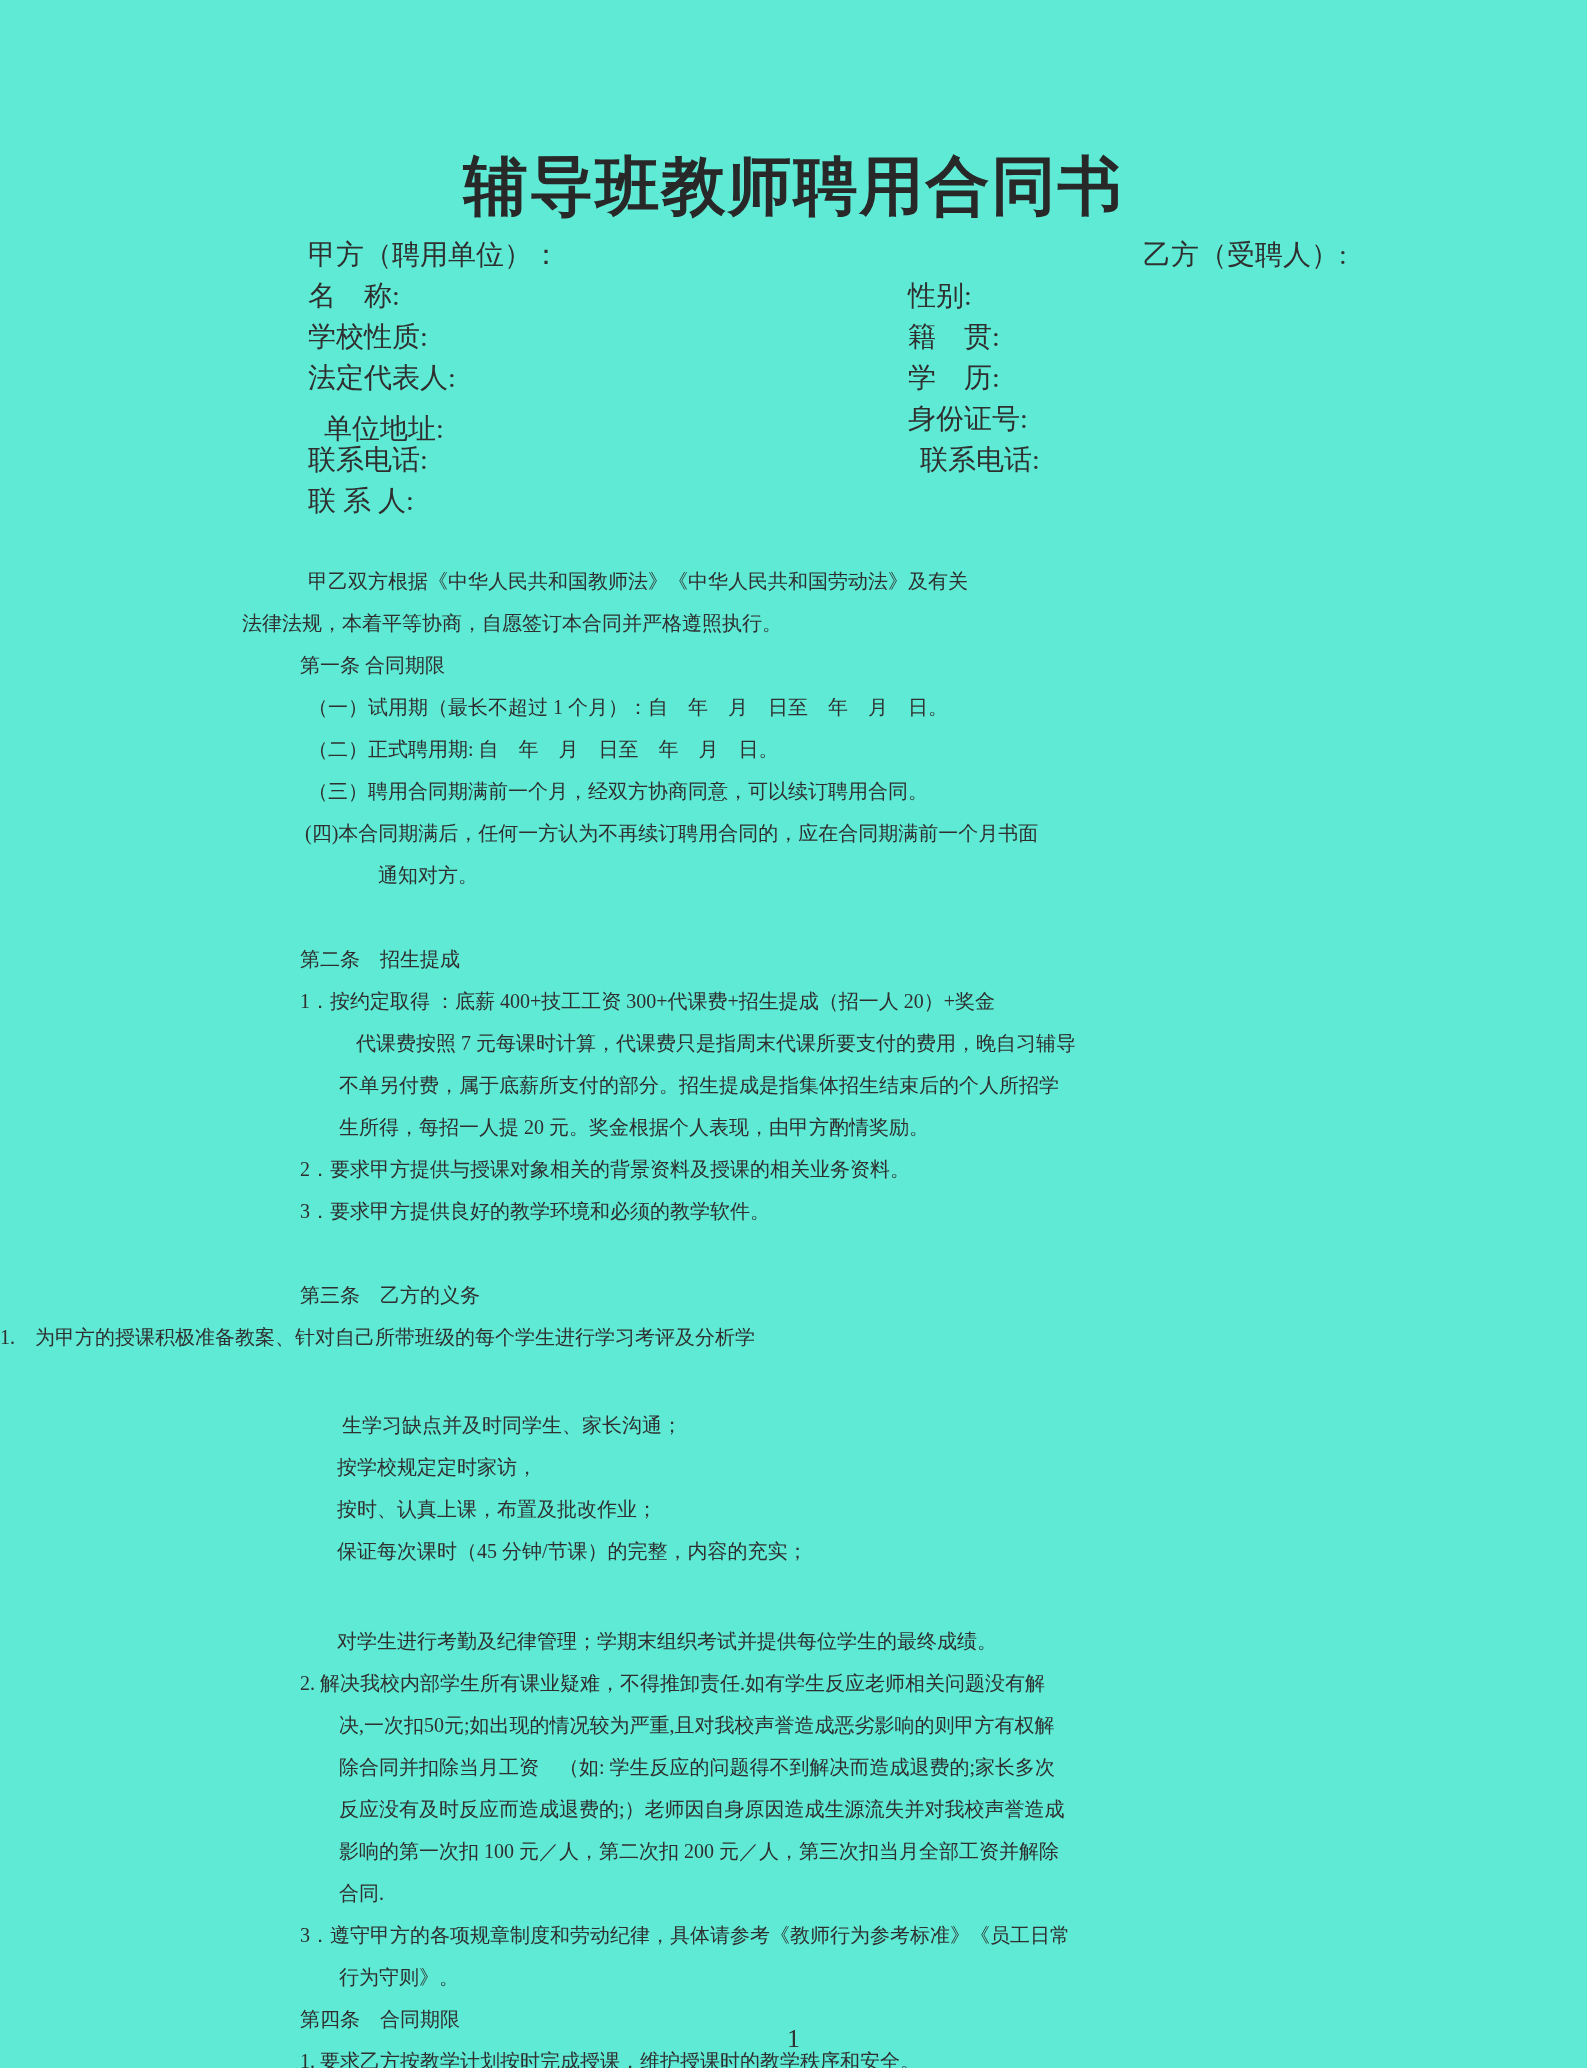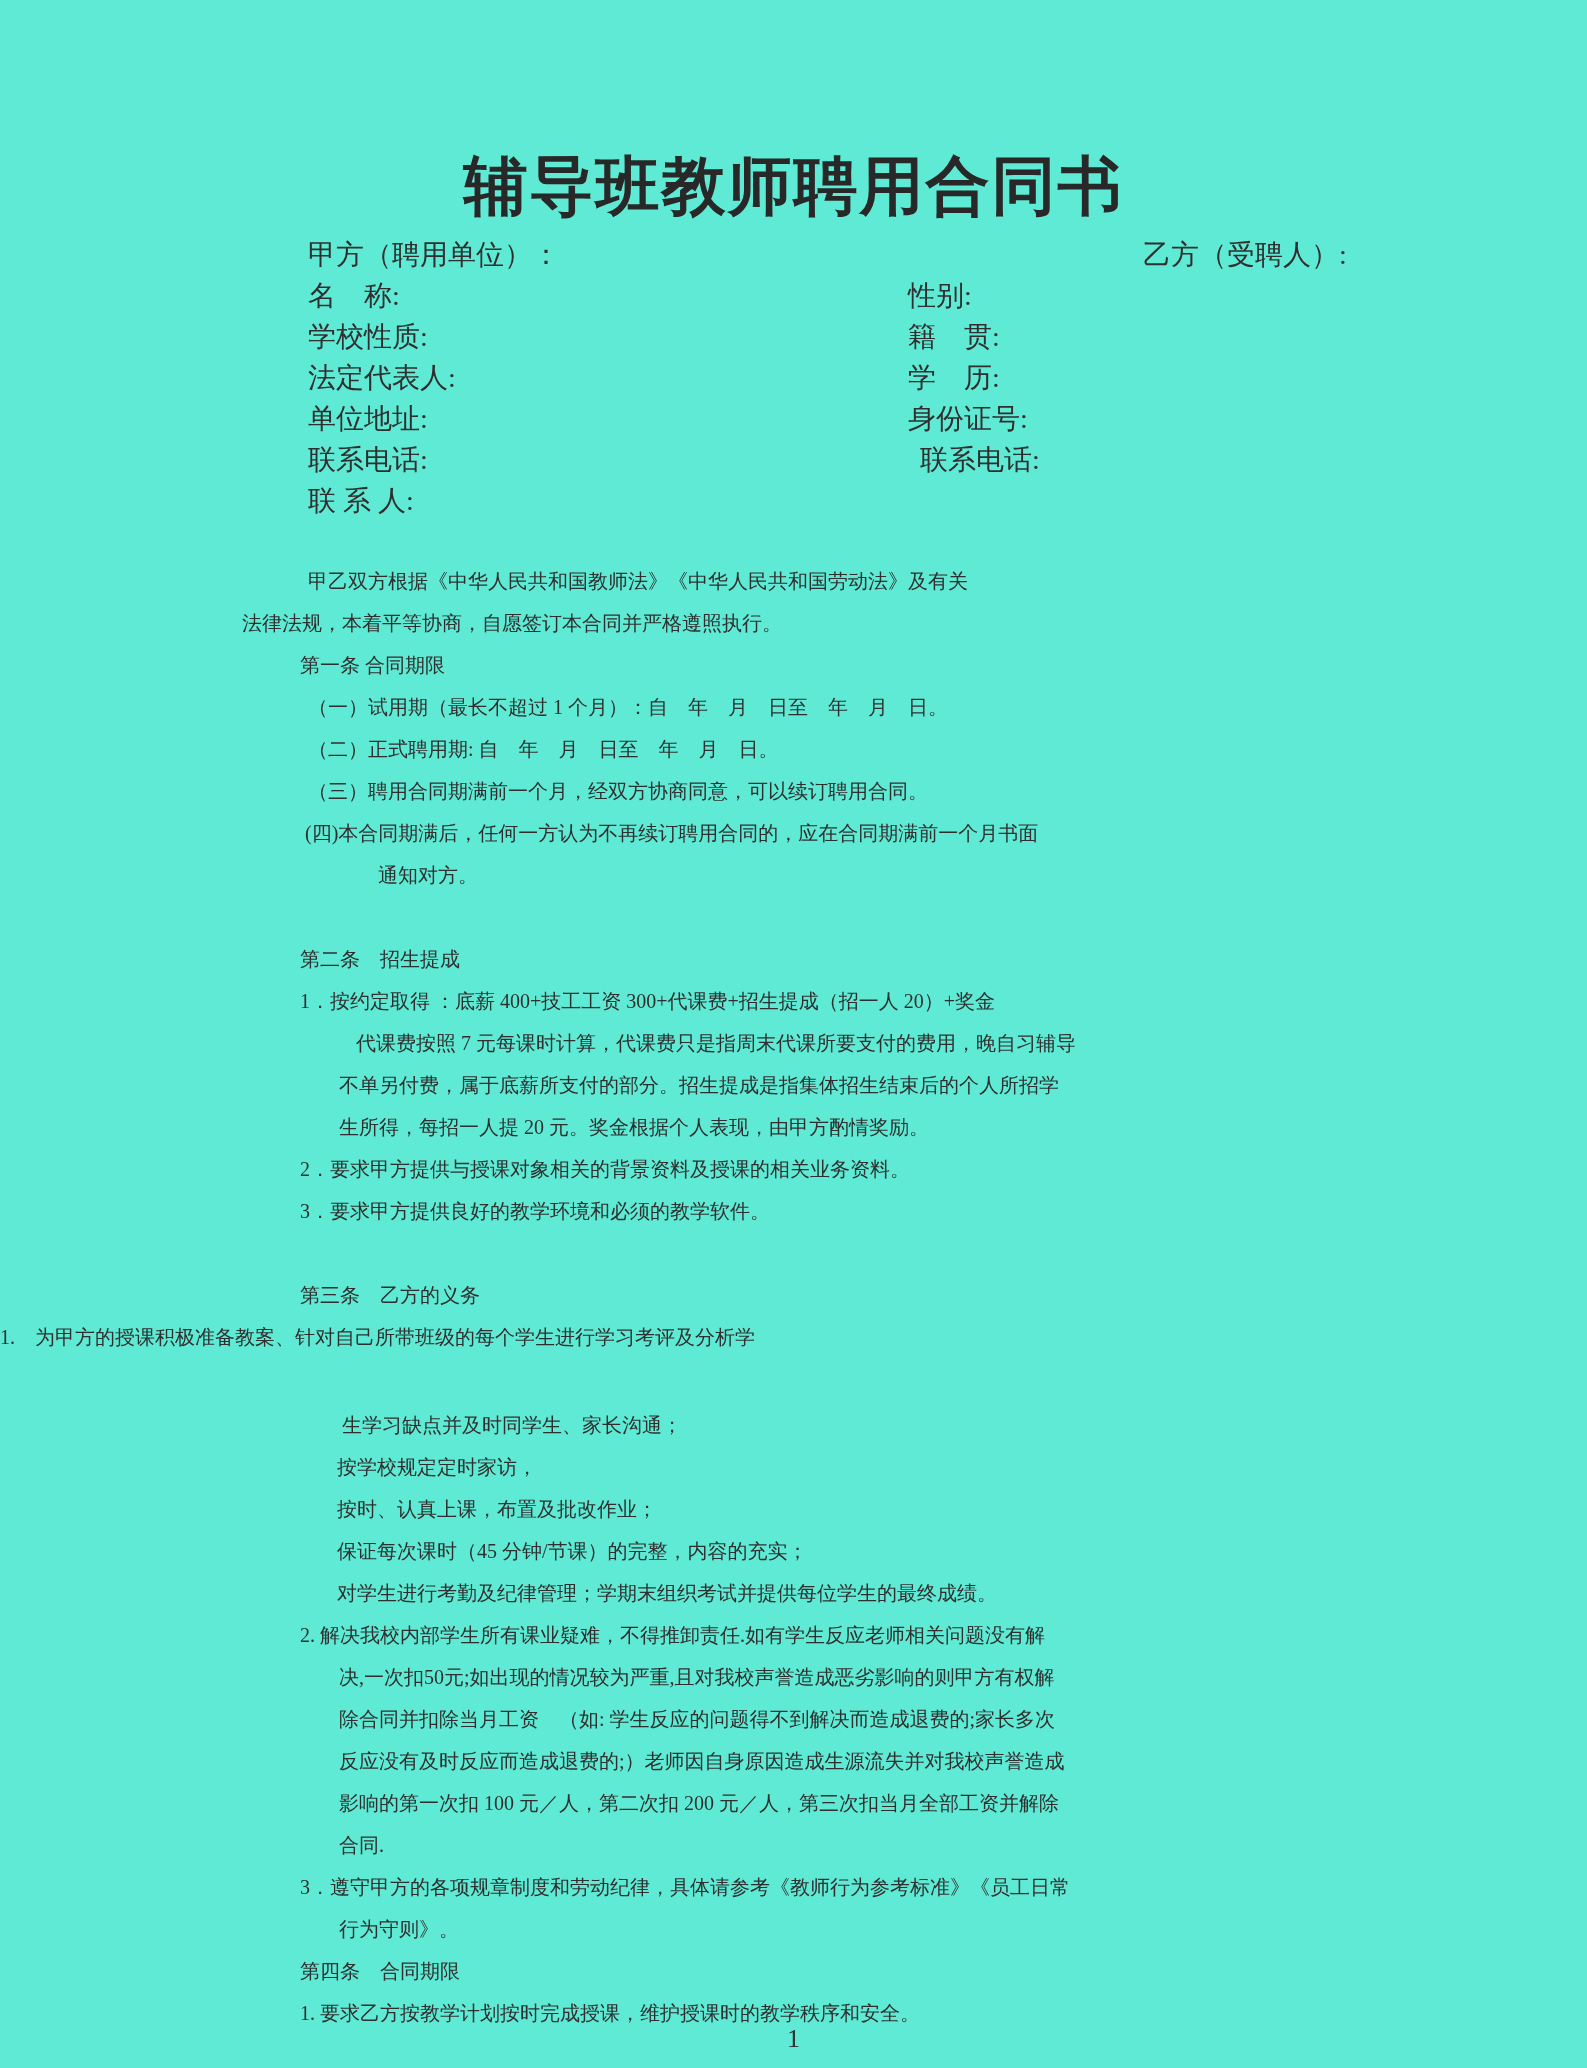--- a/index.html
+++ b/index.html
@@ -87,21 +87,21 @@
       </div>
       <div class="party-row">
         <span class="party-label" style="left: 308px;">学校性质:</span>
         <span class="party-label" style="left: 908px;">籍　贯:</span>
       </div>
       <div class="party-row">
         <span class="party-label" style="left: 308px;">法定代表人:</span>
         <span class="party-label" style="left: 908px;">学　历:</span>
       </div>
       <div class="party-row">
-        <span class="party-label" style="left: 308px;">单位地址:</span>
+        <span class="party-label" style="left: 324px; margin-top: 10px;">单位地址:</span>
         <span class="party-label" style="left: 908px;">身份证号:</span>
       </div>
       <div class="party-row">
         <span class="party-label" style="left: 308px;">联系电话:</span>
         <span class="party-label" style="left: 920px;">联系电话:</span>
       </div>
       <div class="party-row">
         <span class="party-label" style="left: 308px;">联 系 人:</span>
       </div>
     </div>
@@ -123,21 +123,21 @@
       <div class="contract-line" style="padding-left: 339px;">生所得，每招一人提 20 元。奖金根据个人表现，由甲方酌情奖励。</div>
       <div class="contract-line" style="padding-left: 300px;">2．要求甲方提供与授课对象相关的背景资料及授课的相关业务资料。</div>
       <div class="contract-line" style="padding-left: 300px;">3．要求甲方提供良好的教学环境和必须的教学软件。</div>
       <div class="contract-line" style="padding-left: 300px;"></div>
       <div class="contract-line" style="padding-left: 300px;">第三条　乙方的义务</div>
       <div class="contract-line" style="">1.　为甲方的授课积极准备教案、针对自己所带班级的每个学生进行学习考评及分析学</div>
       <div class="contract-line" style="padding-left: 342px; margin-top: 46px;">生学习缺点并及时同学生、家长沟通；</div>
       <div class="contract-line" style="padding-left: 337px;">按学校规定定时家访，</div>
       <div class="contract-line" style="padding-left: 337px;">按时、认真上课，布置及批改作业；</div>
       <div class="contract-line" style="padding-left: 337px;">保证每次课时（45 分钟/节课）的完整，内容的充实；</div>
-      <div class="contract-line" style="padding-left: 337px;">对学生进行考勤及纪律管理；学期末组织考试并提供每位学生的最终成绩。</div>
+      <div class="contract-line" style="padding-left: 337px; margin-top: 48px;">对学生进行考勤及纪律管理；学期末组织考试并提供每位学生的最终成绩。</div>
       <div class="contract-line" style="padding-left: 300px;">2. 解决我校内部学生所有课业疑难，不得推卸责任.如有学生反应老师相关问题没有解</div>
       <div class="contract-line" style="padding-left: 339px;">决,一次扣50元;如出现的情况较为严重,且对我校声誉造成恶劣影响的则甲方有权解</div>
       <div class="contract-line" style="padding-left: 339px;">除合同并扣除当月工资　（如: 学生反应的问题得不到解决而造成退费的;家长多次</div>
       <div class="contract-line" style="padding-left: 339px;">反应没有及时反应而造成退费的;）老师因自身原因造成生源流失并对我校声誉造成</div>
       <div class="contract-line" style="padding-left: 339px;">影响的第一次扣 100 元／人，第二次扣 200 元／人，第三次扣当月全部工资并解除</div>
       <div class="contract-line" style="padding-left: 339px;">合同.</div>
       <div class="contract-line" style="padding-left: 300px;">3．遵守甲方的各项规章制度和劳动纪律，具体请参考《教师行为参考标准》《员工日常</div>
       <div class="contract-line" style="padding-left: 339px;">行为守则》。</div>
       <div class="contract-line" style="padding-left: 300px;">第四条　合同期限</div>
       <div class="contract-line" style="padding-left: 300px;">1. 要求乙方按教学计划按时完成授课，维护授课时的教学秩序和安全。</div>

